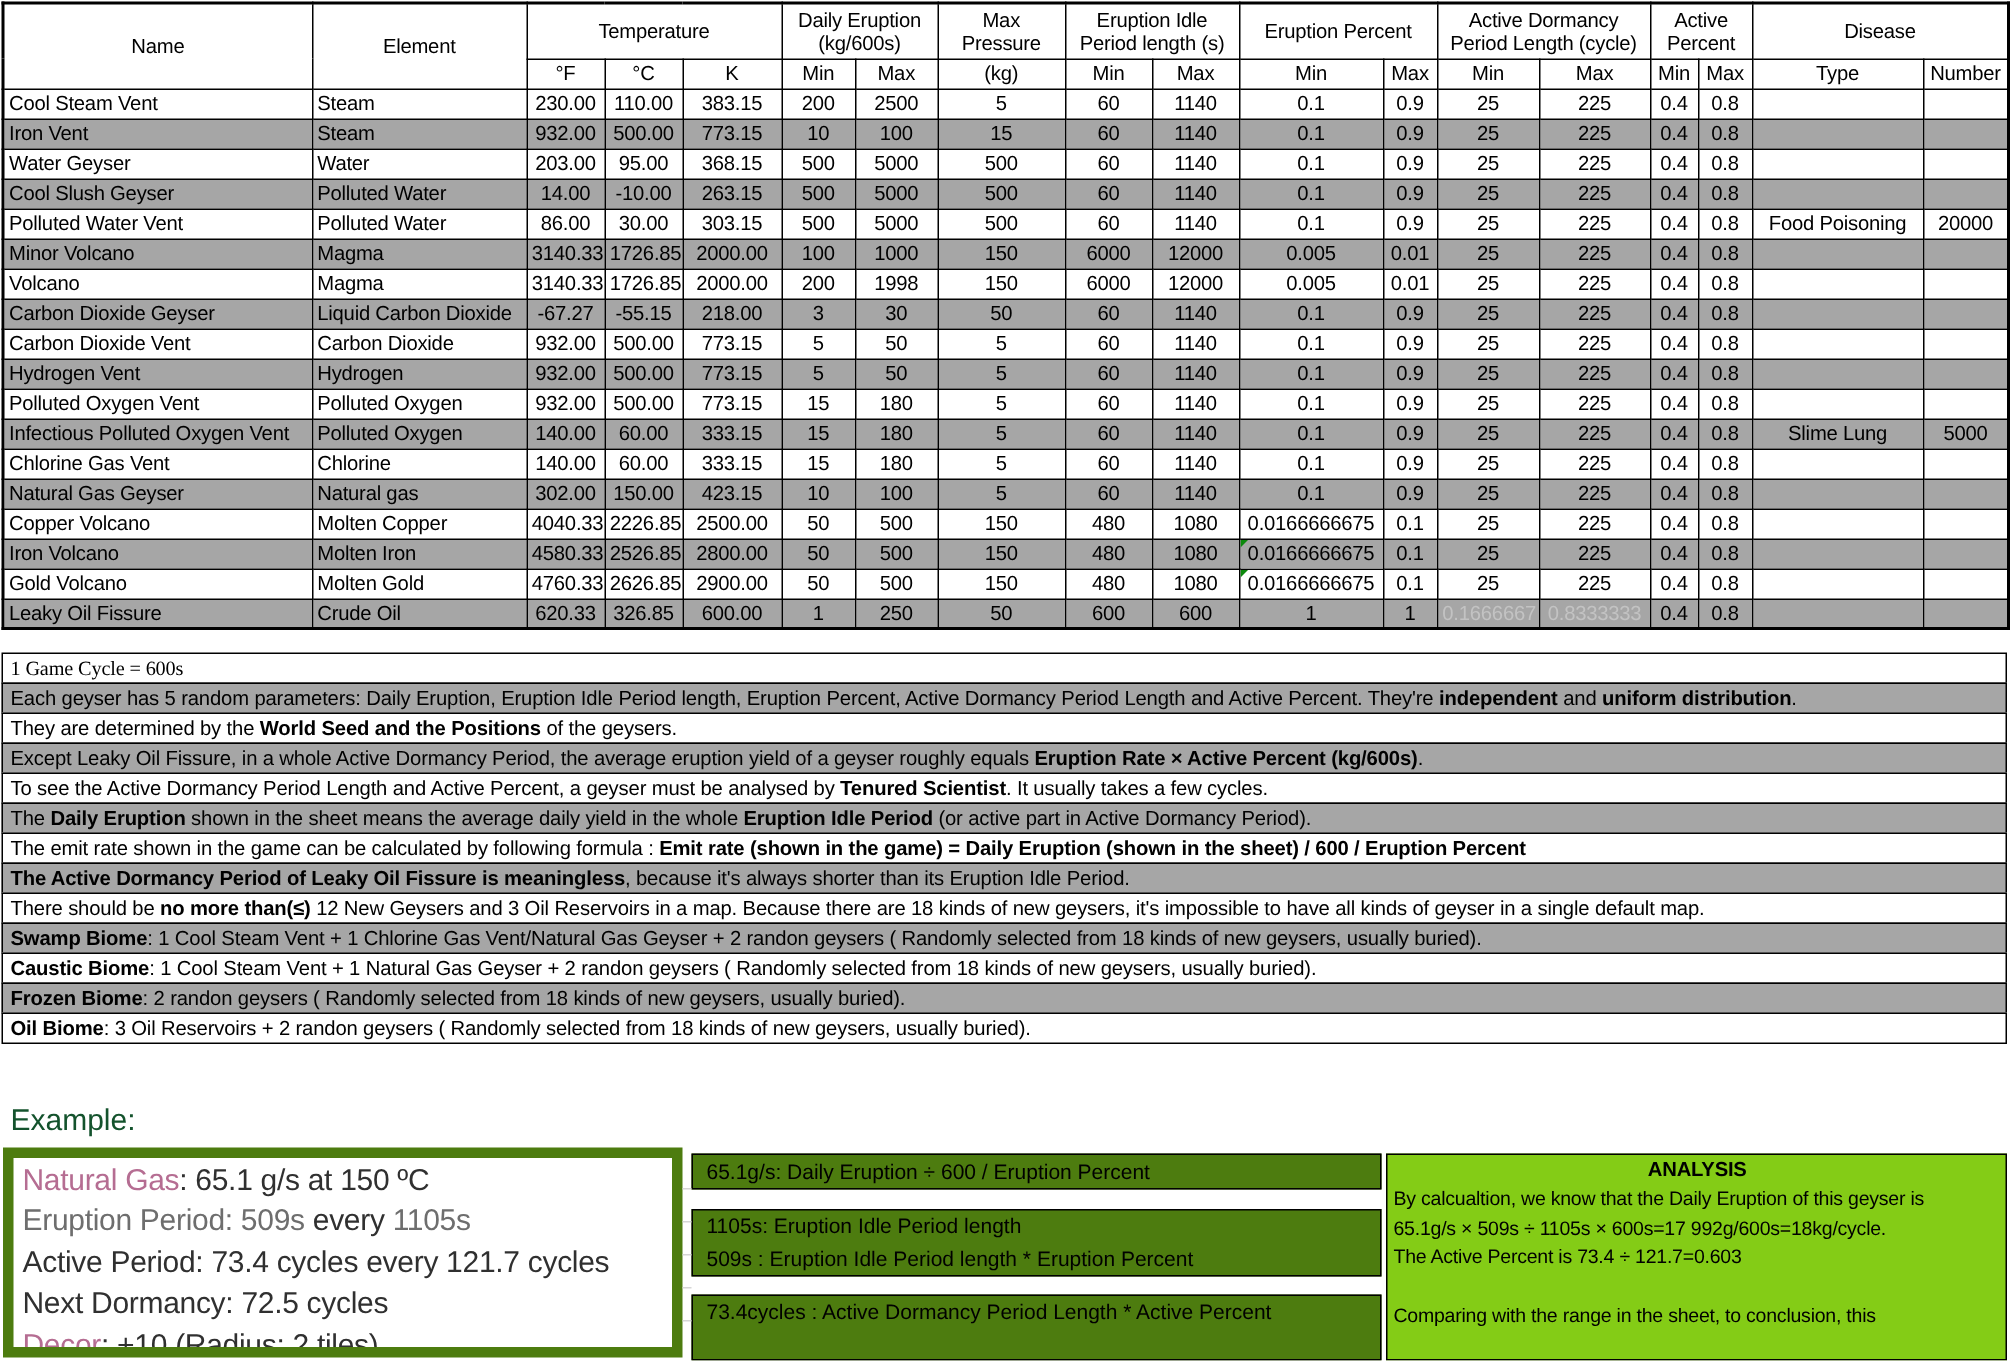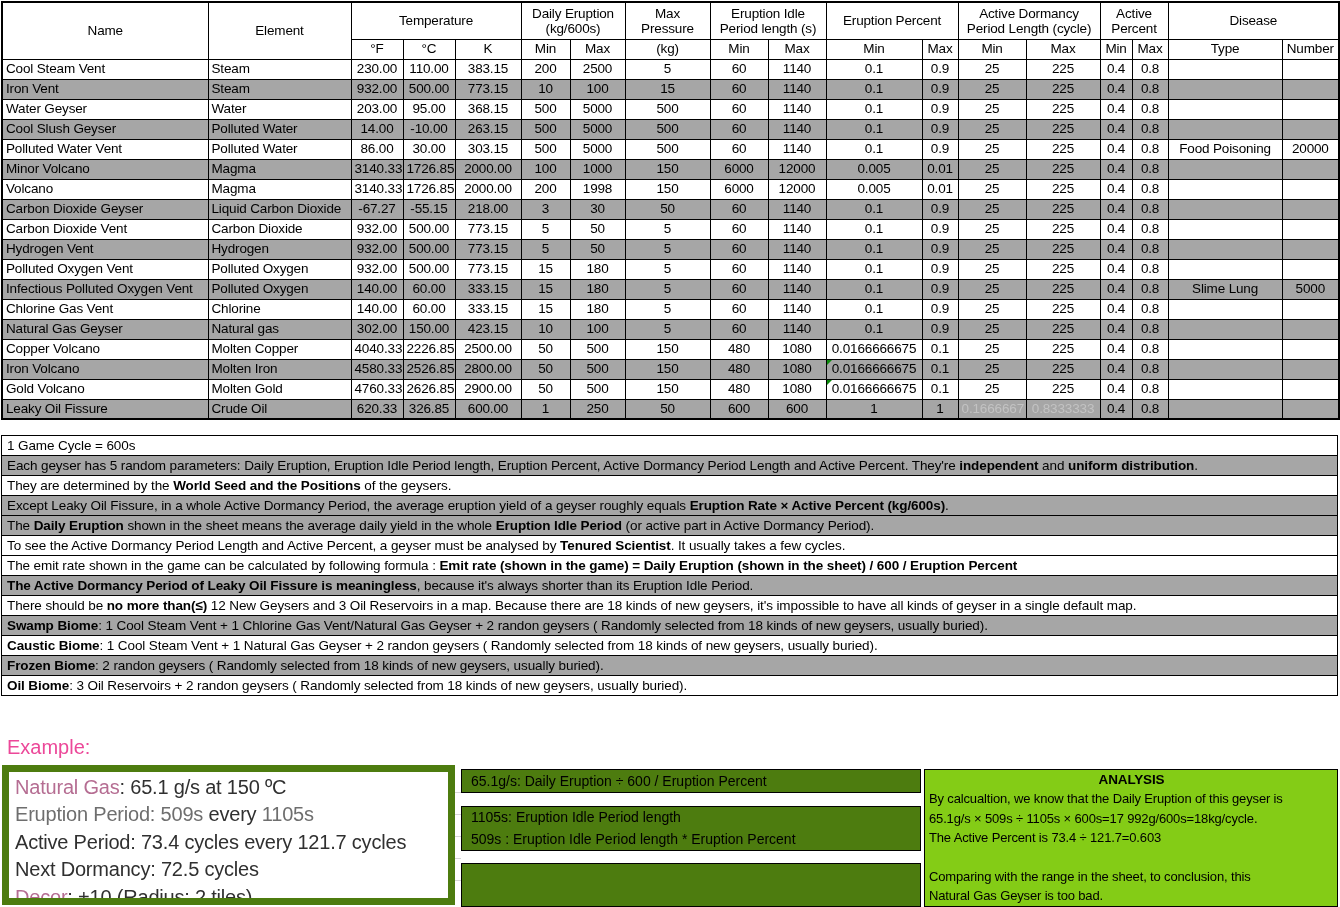--- a/index.html
+++ b/index.html
@@ -32,24 +32,24 @@
   .corner{
     position:absolute;top:0;left:0;width:0;height:0;
     border-top:5px solid var(--green);border-right:5px solid transparent;
   }
   
   #notes{margin:15px 0 0 1px;width:1337px;}
   .note{
     position:relative;border:1px solid #000;margin-top:-1px;height:21px;line-height:19px;
     padding:0 2px 0 5px;font-size:13.5px;letter-spacing:-0.1px;white-space:nowrap;overflow:hidden;background:#fff;
   }
-  .note:first-child{margin-top:1px;}
+  .note:first-child{margin-top:1px;font-family:Liberation Serif, serif;}
   .note.shaded{background:var(--shade);}
   
-  #example-title{position:absolute;left:7px;top:736px;font-size:20px;color:#ec4899;}
+  #example-title{position:absolute;left:7px;top:736px;font-size:20px;color:#14532d;}
   #example-box{
     position:absolute;left:2px;top:765px;width:453px;height:140px;border:7px solid #4d7c0f;
     background:#fff;padding:2px 16px 0 6px;font-size:20px;letter-spacing:-0.2px;line-height:27.4px;
     white-space:nowrap;overflow:hidden;color:#303030;
   }
   #example-box .pink{color:var(--pink);}
   #example-box .gray{color:var(--gray-text);}
   .ann{
     position:absolute;left:461px;width:460px;border:1px solid #000;background:#4d7c0f;
     font-size:14px;line-height:21.5px;padding-left:9px;white-space:nowrap;overflow:hidden;
@@ -489,22 +489,22 @@
         <td></td>
       </tr>
     </tbody>
 </table>
 
 <div id="notes">
     <div class="note"><span>1 Game Cycle = 600s</span></div>
     <div class="note shaded"><span>Each geyser has 5 random parameters: Daily Eruption, Eruption Idle Period length, Eruption Percent, Active Dormancy Period Length and Active Percent. They're </span><b>independent</b><span> and </span><b>uniform distribution</b><span>.</span></div>
     <div class="note"><span>They are determined by the </span><b>World Seed and the Positions</b><span> of the geysers.</span></div>
     <div class="note shaded"><span>Except Leaky Oil Fissure, in a whole Active Dormancy Period, the average eruption yield of a geyser roughly equals </span><b>Eruption Rate × Active Percent (kg/600s)</b><span>.</span></div>
+    <div class="note"><span>To see the Active Dormancy Period Length and Active Percent, a geyser must be analysed by </span><b>Tenured Scientist</b><span>. It usually takes a few cycles.</span></div>
     <div class="note shaded"><span>The </span><b>Daily Eruption</b><span> shown in the sheet means the average daily yield in the whole </span><b>Eruption Idle Period</b><span> (or active part in Active Dormancy Period).</span></div>
-    <div class="note"><span>To see the Active Dormancy Period Length and Active Percent, a geyser must be analysed by </span><b>Tenured Scientist</b><span>. It usually takes a few cycles.</span></div>
     <div class="note"><span>The emit rate shown in the game can be calculated by following formula : </span><b>Emit rate (shown in the game) = Daily Eruption (shown in the sheet) / 600 / Eruption Percent</b></div>
     <div class="note shaded"><b>The Active Dormancy Period of Leaky Oil Fissure is meaningless</b><span>, because it's always shorter than its Eruption Idle Period.</span></div>
     <div class="note"><span>There should be </span><b>no more than(≤)</b><span> 12 New Geysers and 3  Oil Reservoirs in a map. Because there are 18 kinds of new geysers, it's impossible to have all kinds of geyser in a single default map.</span></div>
     <div class="note shaded"><b>Swamp Biome</b><span>: 1 Cool Steam Vent + 1 Chlorine Gas Vent/Natural Gas Geyser + 2 randon geysers ( Randomly selected from 18 kinds of new geysers, usually buried).</span></div>
     <div class="note"><b>Caustic Biome</b><span>: 1 Cool Steam Vent + 1 Natural Gas Geyser + 2 randon geysers ( Randomly selected from 18 kinds of new geysers, usually buried).</span></div>
     <div class="note shaded"><b>Frozen Biome</b><span>: 2 randon geysers ( Randomly selected from 18 kinds of new geysers, usually buried).</span></div>
     <div class="note"><b>Oil Biome</b><span>: 3 Oil Reservoirs + 2 randon geysers ( Randomly selected from 18 kinds of new geysers, usually buried).</span></div>
   </div>
 
 <div id="example-title">Example:</div>
@@ -517,31 +517,31 @@
   </div>
 
 <div class="ann" id="ann-0">
     <div>65.1g/s: Daily Eruption ÷ 600 / Eruption Percent</div>
   </div>
 <div class="ann" id="ann-1">
     <div>1105s: Eruption Idle Period length</div>
     <div>509s  : Eruption Idle Period length * Eruption Percent</div>
   </div>
 <div class="ann" id="ann-2">
+    <div>73.4cycles  : Active Dormancy Period Length * Active Percent</div>
   </div>
 
 <div id="analysis-box">
   <div class="title">ANALYSIS</div>
   <div id="analysis-lines">
       <div>By calcualtion, we know that the Daily Eruption of this geyser is</div>
       <div>65.1g/s × 509s ÷ 1105s × 600s=17 992g/600s=18kg/cycle.</div>
       <div>The Active Percent is 73.4 ÷ 121.7=0.603</div>
       <div>&nbsp;</div>
       <div>Comparing with the range in the sheet, to conclusion, this</div>
-      <div>Natural Gas Geyser is too bad.</div>
     </div>
 </div>
 
 <div class="tick" style="top:792px"></div>
 <div class="tick" style="top:814px"></div>
 <div class="tick" style="top:836px"></div>
 <div class="tick" style="top:858px"></div>
 <div class="tick" style="top:880px"></div>
 
 </body></html>

